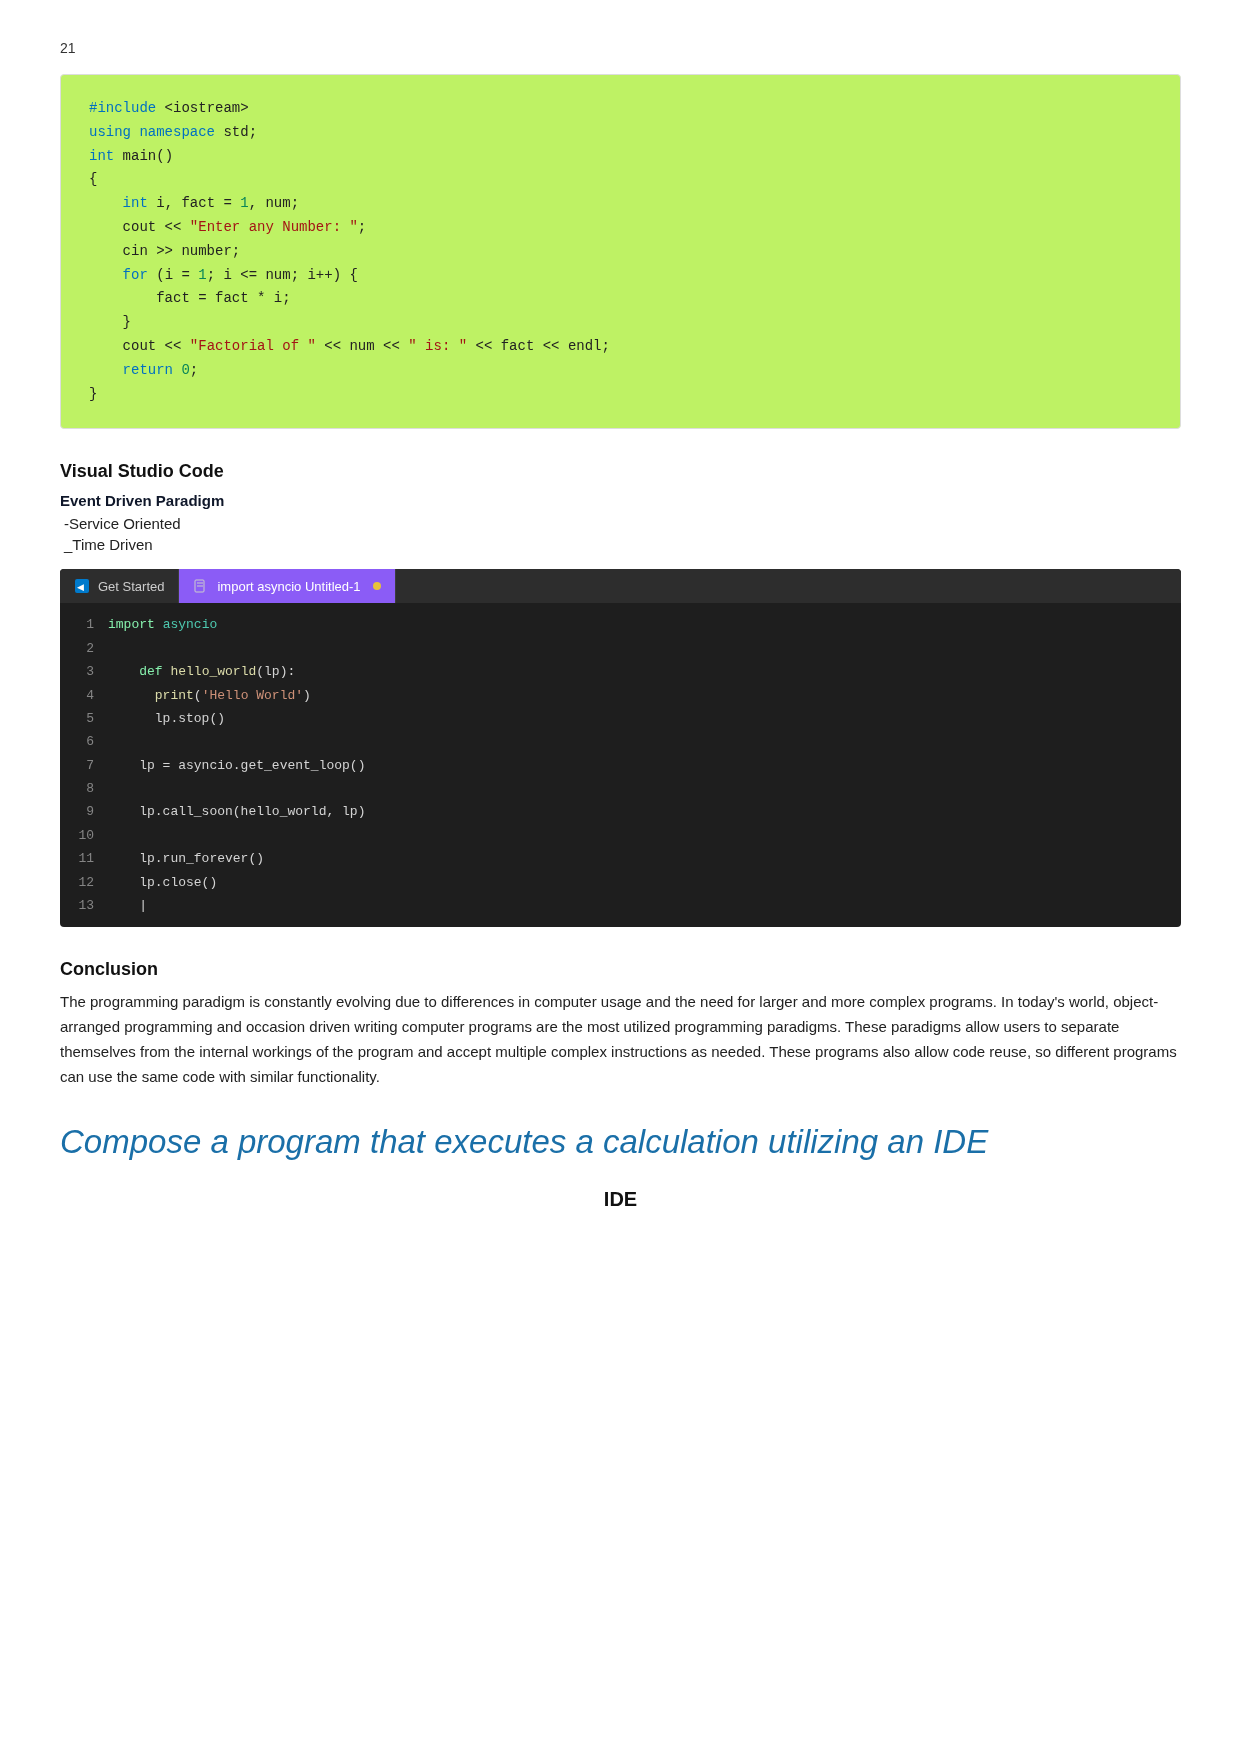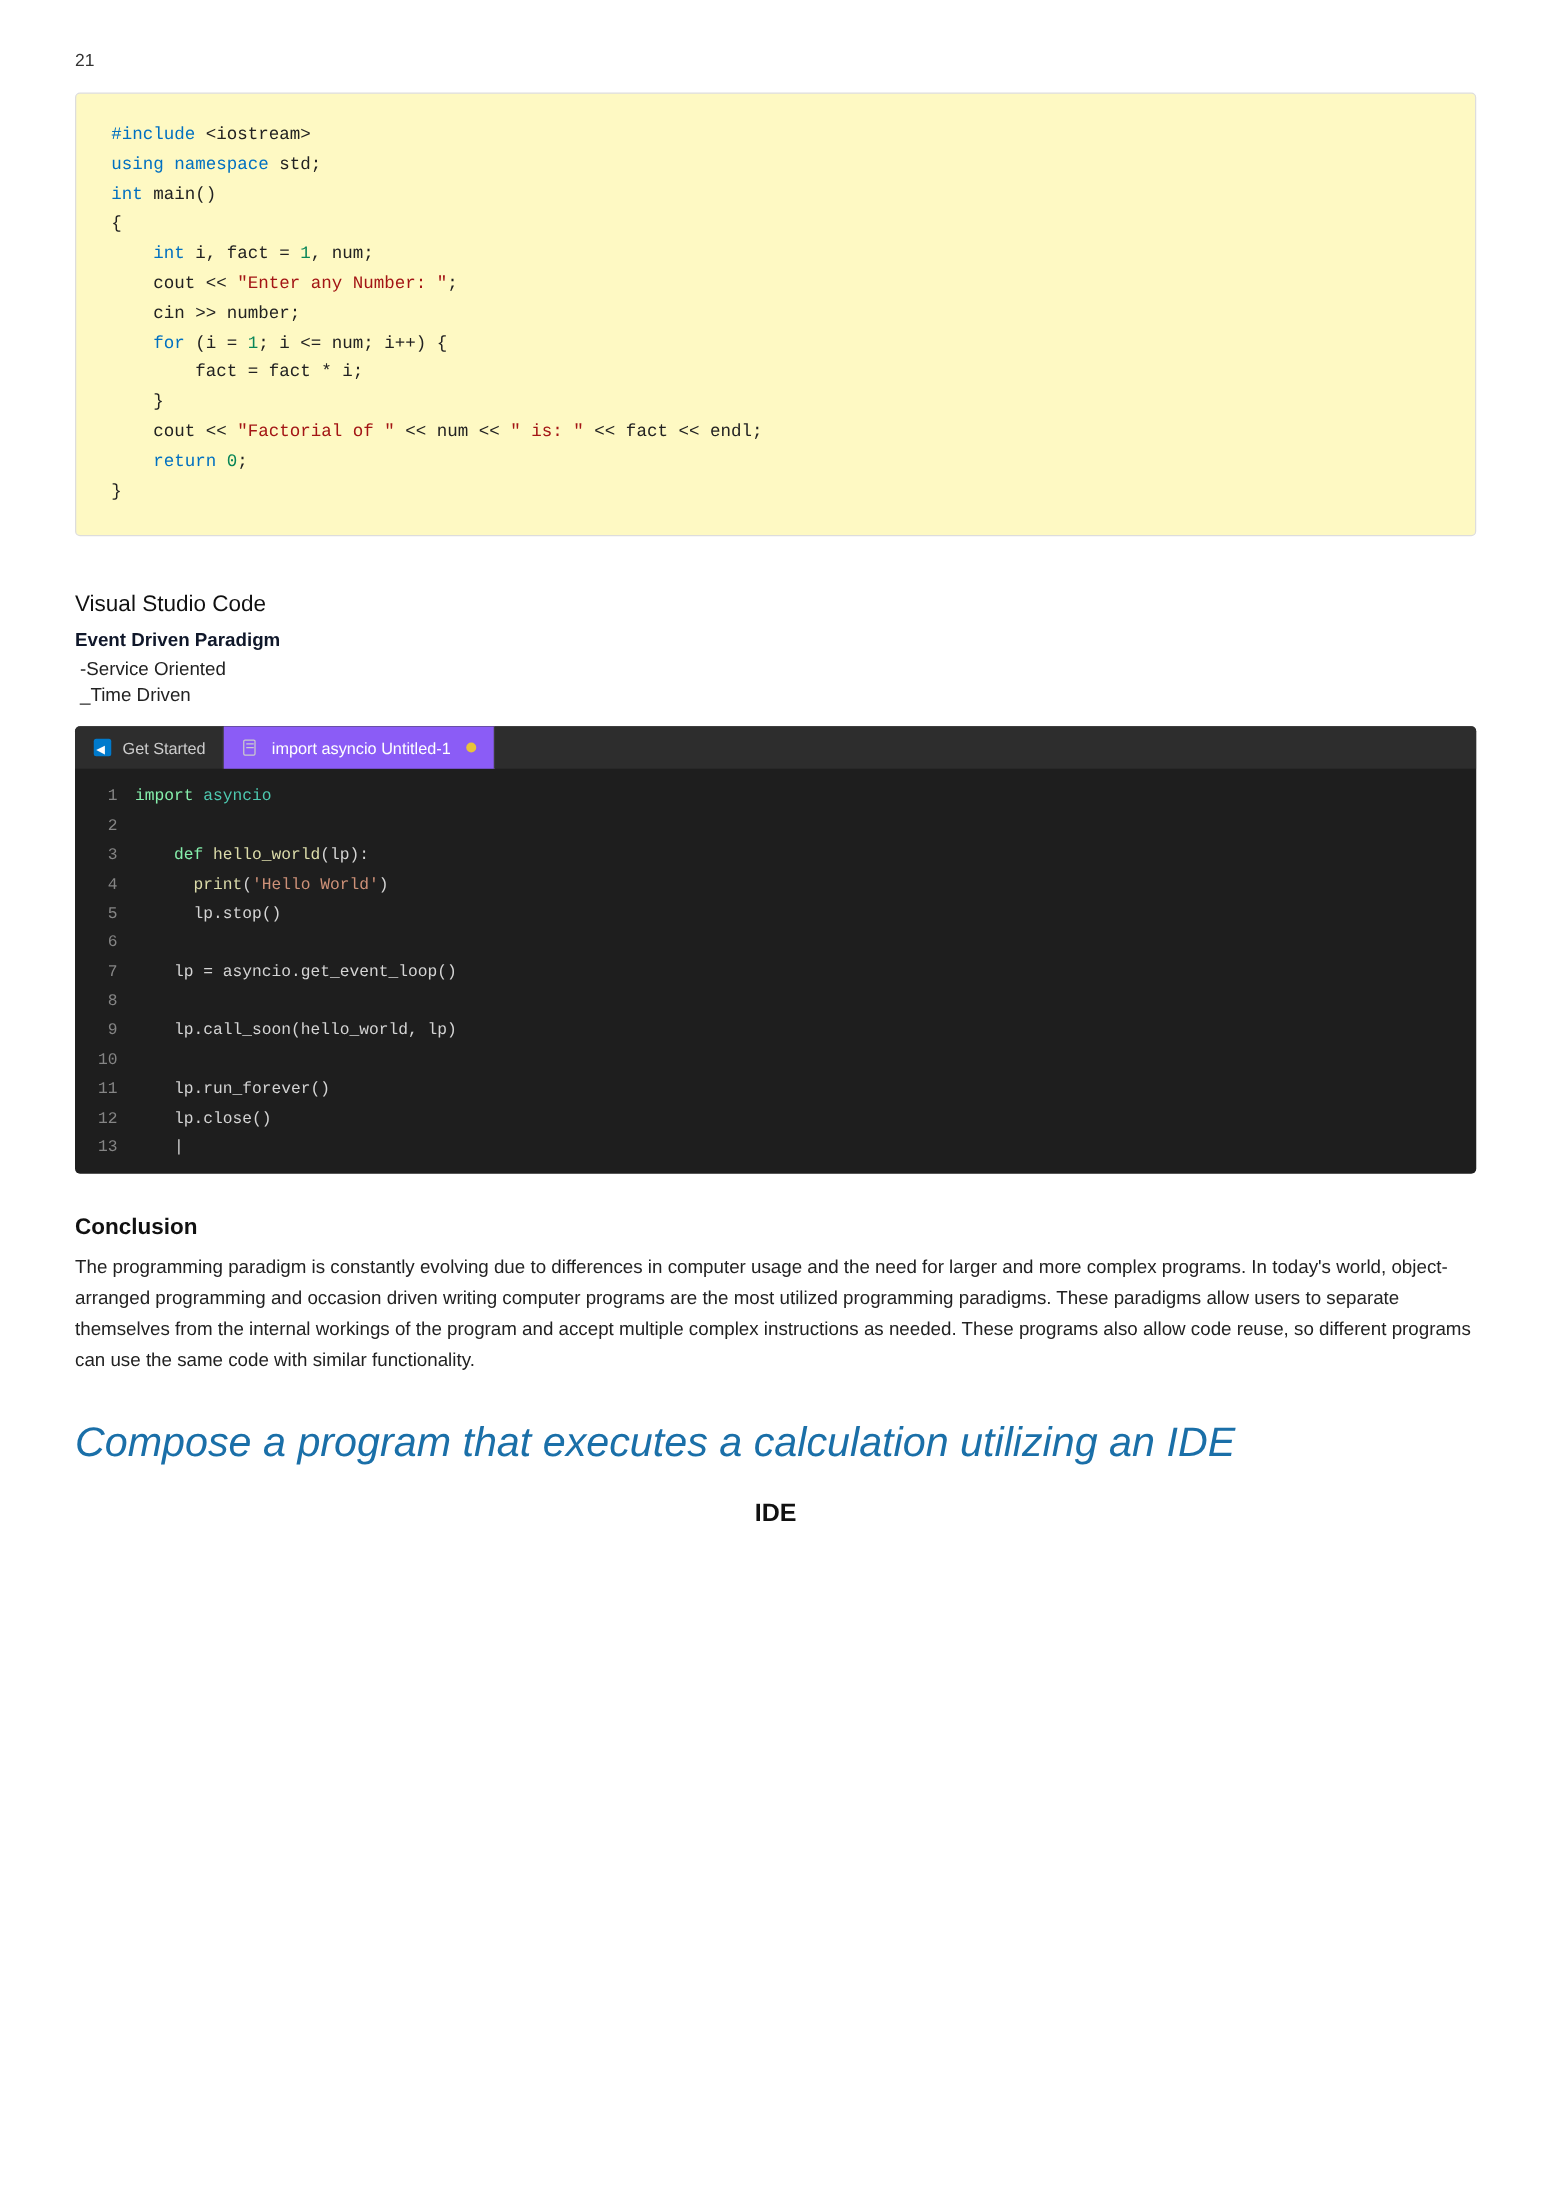--- a/index.html
+++ b/index.html
@@ -14,38 +14,38 @@
     }
 
     .page-number {
       font-size: 14px;
       color: #333;
       margin-bottom: 18px;
     }
 
     
     .code-block {
-      background: #fef9c3;
+      background: #bef264;
       border: 1px solid #ddd;
       border-radius: 4px;
       padding: 22px 28px;
-      margin-bottom: 44px;
+      margin-bottom: 32px;
       font-family: 'Courier New', Courier, monospace;
       font-size: 14px;
       line-height: 1.7;
       color: #222;
     }
     .kw { color: #0070c1; }
     .str { color: #a31515; }
     .num { color: #098658; }
 
     
     .section-title {
       font-size: 18px;
-      font-weight: normal;
+      font-weight: bold;
       color: #111;
       margin-bottom: 10px;
     }
     .subsection-title {
       font-size: 15px;
       font-weight: bold;
       color: #0f172a;
       margin-bottom: 6px;
     }
     .bullet-item {

